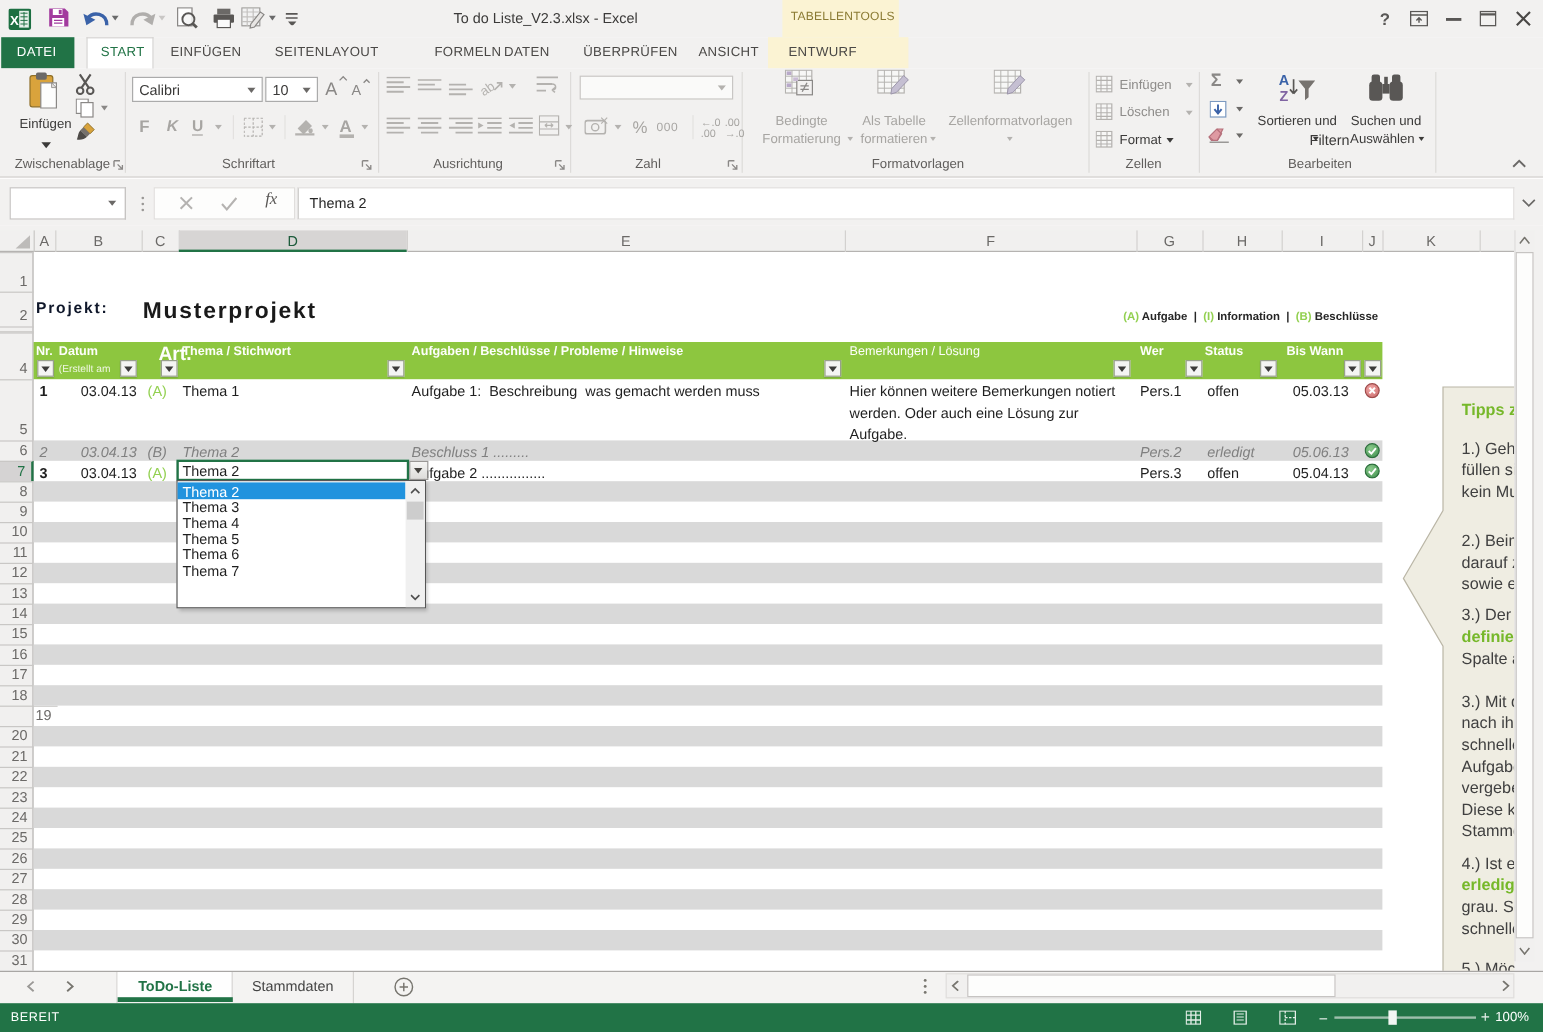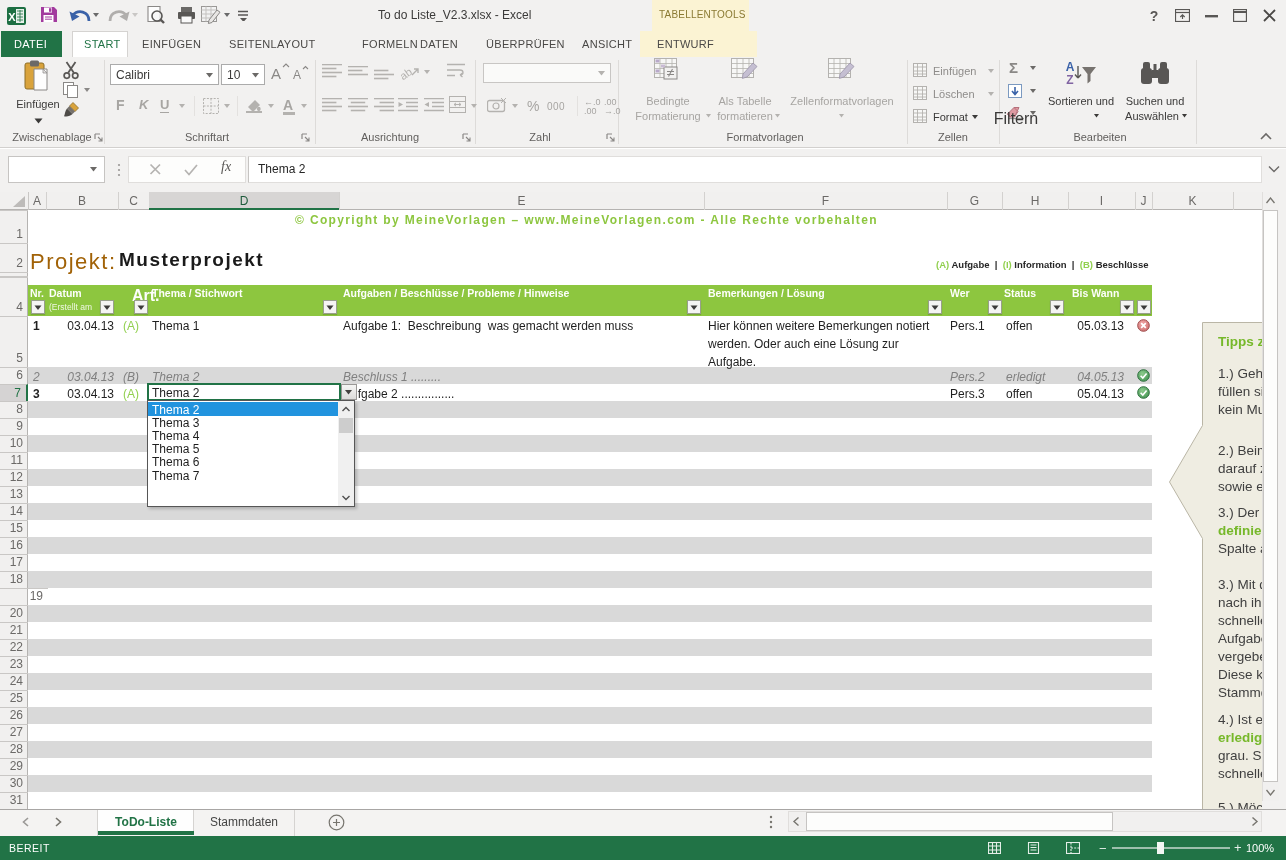--- a/index.html
+++ b/index.html
@@ -361,21 +361,21 @@
 <svg class="ab" style="left:1030px;top:111px;" width="7" height="5" viewBox="0 0 7 5">
       <path d="M0 0 h6 l-3 4 z" fill="#6B6967"></path>
     </svg>
 <svg class="ab" style="left:1064px;top:60px;" width="34" height="30" viewBox="0 0 34 30">
       <text x="6" y="11" font-size="12" font-weight="bold" fill="#3A62A8" font-family="Liberation Sans" text-anchor="middle">A</text>
       <text x="6" y="24" font-size="12" font-weight="bold" fill="#8064A2" font-family="Liberation Sans" text-anchor="middle">Z</text>
       <path d="M14 18 v-12 M14 18 l-3-3.5 M14 18 l3-3.5" stroke="#595755" stroke-width="1.4" fill="none"></path>
       <path d="M18 7 h14 l-5.5 7 v7 l-3 2.5 v-9.5 z" fill="#77736F"></path>
     </svg>
 <div class="tx" style="left:1081px;top:95px;font-size:11px;color:#3B3A39;transform:translateX(-50%);">Sortieren und</div>
-<div class="tx" style="left:1016px;top:110px;font-size:16px;color:#3B3A39;transform:translateX(-50%);">Filtern</div>
+<div class="tx" style="left:1108px;top:110px;font-size:12px;color:#3B3A39;transform:translateX(-50%);">Filtern</div>
 <svg class="ab" style="left:1094px;top:114px;" width="6" height="4" viewBox="0 0 6 4">
       <path d="M0 0 h5 l-2.5 3.5 z" fill="#3B3A39"></path>
     </svg>
 <svg class="ab" style="left:1139px;top:60px;" width="32" height="28" viewBox="0 0 32 28">
       <rect x="2" y="8" width="11" height="16" rx="3" fill="#595755"></rect>
       <rect x="19" y="8" width="11" height="16" rx="3" fill="#595755"></rect>
       <rect x="4" y="2" width="7" height="8" rx="2" fill="#595755"></rect>
       <rect x="21" y="2" width="7" height="8" rx="2" fill="#595755"></rect>
       <rect x="13" y="10" width="6" height="8" fill="#595755"></rect>
       <rect x="14.5" y="4" width="3" height="8" fill="#595755"></rect>
@@ -481,31 +481,30 @@
 <div class="ab" style="left:28px;top:469px;width:1124px;height:17px;background:#D9D9D9;"></div>
 <div class="ab" style="left:28px;top:503px;width:1124px;height:17px;background:#D9D9D9;"></div>
 <div class="ab" style="left:28px;top:537px;width:1124px;height:17px;background:#D9D9D9;"></div>
 <div class="ab" style="left:28px;top:571px;width:1124px;height:17px;background:#D9D9D9;"></div>
 <div class="ab" style="left:28px;top:605px;width:1124px;height:17px;background:#D9D9D9;"></div>
 <div class="ab" style="left:28px;top:639px;width:1124px;height:17px;background:#D9D9D9;"></div>
 <div class="ab" style="left:28px;top:673px;width:1124px;height:17px;background:#D9D9D9;"></div>
 <div class="ab" style="left:28px;top:707px;width:1124px;height:17px;background:#D9D9D9;"></div>
 <div class="ab" style="left:28px;top:741px;width:1124px;height:17px;background:#D9D9D9;"></div>
 <div class="ab" style="left:28px;top:775px;width:1124px;height:17px;background:#D9D9D9;"></div>
-<div class="tx" style="left:295px;top:213px;font-size:12px;font-weight:bold;color:#8DC63F;letter-spacing:1.35px;">© Copyright by MeineVorlagen – www.MeineVorlagen.com - Alle Rechte vorbehalten</div>
-<div class="tx" style="left:30px;top:249px;font-size:22px;font-weight:normal;color:#a16207;letter-spacing:1.5px;">Projekt:</div>
+<div class="tx" style="left:30px;top:249px;font-size:13px;font-weight:bold;color:#0f172a;letter-spacing:1.5px;">Projekt:</div>
 <div class="tx" style="left:119px;top:249px;font-size:19px;font-weight:bold;color:#1A1A1A;letter-spacing:1.5px;">Musterprojekt</div>
 <div class="tx" style="left:936px;top:259px;font-size:9.5px;font-weight:bold;color:#262626;"><span style="color:#92D050;">(A)</span> Aufgabe&nbsp; | &nbsp;<span style="color:#92D050;">(I)</span> Information&nbsp; | &nbsp;<span style="color:#92D050;">(B)</span> Beschlüsse</div>
 <div class="ab" style="left:28px;top:285px;width:1124px;height:31px;background:#8DC63F;"></div>
 <div class="tx" style="left:30px;top:287px;font-size:10.5px;font-weight:bold;color:#FDFEFB;">Nr.</div>
 <div class="tx" style="left:49px;top:287px;font-size:10.5px;font-weight:bold;color:#FDFEFB;">Datum</div>
 <div class="tx" style="left:132px;top:287px;font-size:16px;font-weight:bold;color:#FDFEFB;">Art.</div>
 <div class="tx" style="left:152px;top:287px;font-size:10.5px;font-weight:bold;color:#FDFEFB;">Thema / Stichwort</div>
 <div class="tx" style="left:343px;top:287px;font-size:10.5px;font-weight:bold;color:#FDFEFB;">Aufgaben / Beschlüsse / Probleme / Hinweise</div>
-<div class="tx" style="left:708px;top:287px;font-size:10.5px;font-weight:bold;color:#FDFEFB;text-align:center;">Bemerkungen / Lösung</div>
+<div class="tx" style="left:708px;top:287px;font-size:10.5px;font-weight:normal;color:#FDFEFB;text-align:center;">Bemerkungen / Lösung</div>
 <div class="tx" style="left:950px;top:287px;font-size:10.5px;font-weight:bold;color:#FDFEFB;">Wer</div>
 <div class="tx" style="left:1004px;top:287px;font-size:10.5px;font-weight:bold;color:#FDFEFB;">Status</div>
 <div class="tx" style="left:1072px;top:287px;font-size:10.5px;font-weight:bold;color:#FDFEFB;">Bis Wann</div>
 <div class="tx" style="left:49px;top:302px;font-size:8.5px;color:#EFF7E2;">(Erstellt am</div>
 <div class="ab" style="left:31px;top:300px;width:14px;height:14px;background:#F4F4F3;border:1px solid #98A08B;box-shadow:0 1px 1px rgba(0,0,0,0.15);"></div>
 <svg class="ab" style="left:34px;top:305px;" width="8" height="6" viewBox="0 0 8 6">
       <path d="M0.5 0.5 h7 l-3.5 4.5 z" fill="#3B3A39"></path>
     </svg>
 <div class="ab" style="left:100px;top:300px;width:14px;height:14px;background:#F4F4F3;border:1px solid #98A08B;box-shadow:0 1px 1px rgba(0,0,0,0.15);"></div>
 <svg class="ab" style="left:103px;top:305px;" width="8" height="6" viewBox="0 0 8 6">
@@ -564,21 +563,21 @@
       <circle cx="6.5" cy="6.5" r="5.8" fill="url(#rg)" stroke="#9E4B4B" stroke-width="1"></circle>
       <path d="M4.2 4.2 L8.8 8.8 M8.8 4.2 L4.2 8.8" stroke="#fff" stroke-width="1.7"></path>
     </svg>
 <div class="tx" style="left:33px;top:370px;font-size:12px;color:#808080;font-style:italic;">2</div>
 <div class="tx" style="left:114px;top:370px;font-size:12px;color:#808080;font-style:italic;transform:translateX(-100%);">03.04.13</div>
 <div class="tx" style="left:123px;top:370px;font-size:12px;color:#808080;font-style:italic;">(B)</div>
 <div class="tx" style="left:152px;top:370px;font-size:12px;color:#808080;font-style:italic;">Thema 2</div>
 <div class="tx" style="left:343px;top:370px;font-size:12px;color:#808080;font-style:italic;">Beschluss 1 .........</div>
 <div class="tx" style="left:950px;top:370px;font-size:12px;color:#808080;font-style:italic;">Pers.2</div>
 <div class="tx" style="left:1006px;top:370px;font-size:12px;color:#808080;font-style:italic;">erledigt</div>
-<div class="tx" style="left:1124px;top:370px;font-size:12px;color:#808080;font-style:italic;transform:translateX(-100%);">04.05.13</div>
+<div class="tx" style="left:1124px;top:370px;font-size:12px;color:#808080;font-style:italic;transform:translateX(-100%);">05.06.13</div>
 <svg class="ab" style="left:1137px;top:369px;" width="13" height="13" viewBox="0 0 13 13">
       <defs>
         <radialGradient id="gg369" cx="0.4" cy="0.35" r="0.8">
           <stop offset="0" stop-color="#8CCB8C"></stop>
           <stop offset="1" stop-color="#3E8F4E"></stop>
         </radialGradient>
       </defs>
       <circle cx="6.5" cy="6.5" r="5.8" fill="url(#gg369)" stroke="#2C6E3C" stroke-width="1"></circle>
       <path d="M3.6 6.8 L5.8 9 L9.6 4.4" stroke="#fff" stroke-width="1.6" fill="none"></path>
     </svg>

